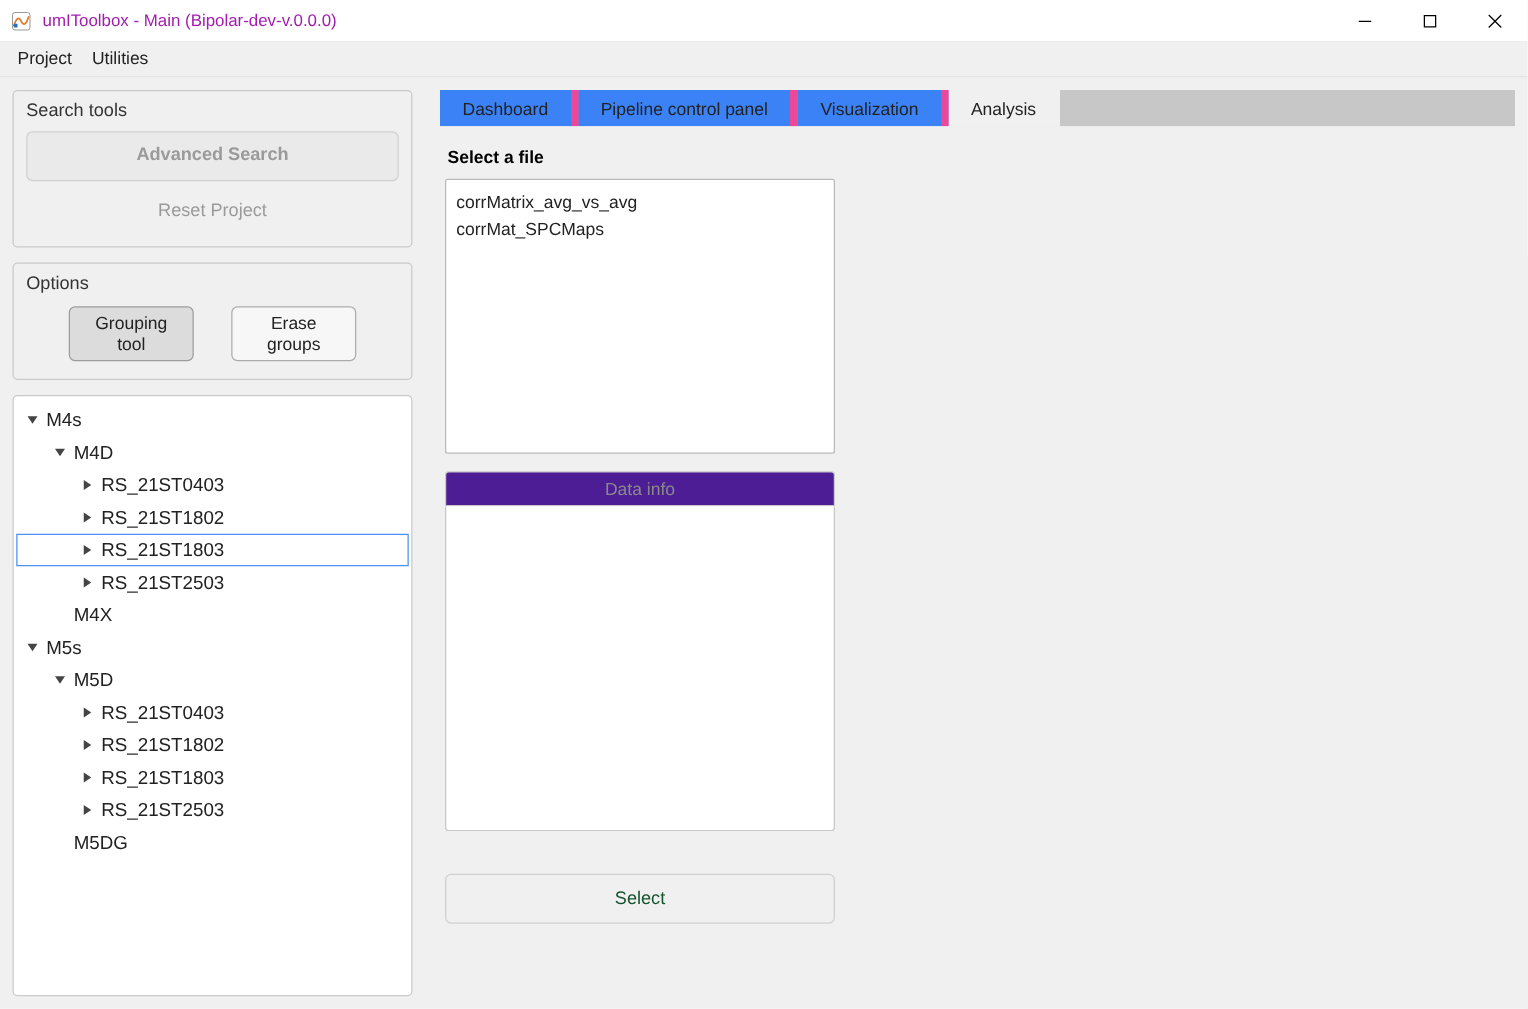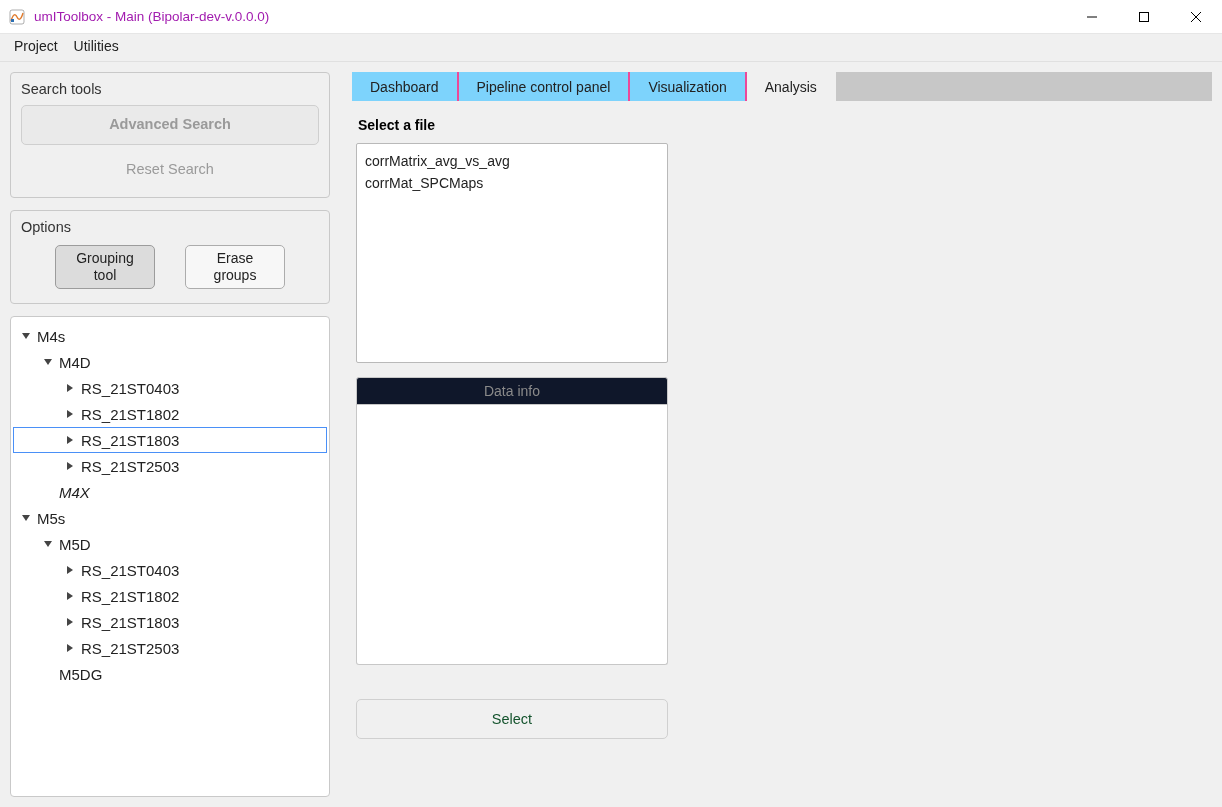--- a/index.html
+++ b/index.html
@@ -210,24 +210,24 @@
   .tab-strip {
     display: flex;
     height: 29px;
     background: #c7c7c7;
     border-top-left-radius: 0;
   }
   .tab {
     padding: 0 18px;
     display: flex;
     align-items: center;
-    border-right: 2px solid #ec4899;
+    border-right: 6px solid #ec4899;
     font-size: 14px;
     color: #222;
-    background: #7dd3fc;
+    background: #3b82f6;
     cursor: default;
   }
   .tab.active {
     background: #f0f0f0;
     border-right: 1px solid #f0f0f0;
   }
   .tab-rest {
     flex: 1;
     background: #c7c7c7;
   }
@@ -257,21 +257,21 @@
   }
   .listbox .list-item { height: 22px; line-height: 22px; }
 
   .info-group {
     margin-top: 14px;
     width: 312px;
   }
   .info-header {
     height: 28px;
     border: 1px solid #c7c7c7;
-    background: #0f172a;
+    background: #4c1d95;
     color: #8a8a8a;
     font-size: 14px;
     display: flex;
     align-items: center;
     justify-content: center;
     border-radius: 3px 3px 0 0;
   }
   .info-body {
     height: 260px;
     border: 1px solid #c7c7c7;
@@ -333,21 +333,21 @@
 </div>
 
 <div class="workspace">
 
   <div class="left-col">
 
     <div class="panel">
       <div class="panel-title">Search tools</div>
       <div class="panel-body">
         <div class="btn advanced disabled">Advanced Search</div>
-        <div class="btn reset ghost">Reset Search</div>
+        <div class="btn reset ghost">Reset Project</div>
       </div>
     </div>
 
     <div class="panel">
       <div class="panel-title">Options</div>
       <div class="options-row">
         <div class="opt-btn active" style="white-space:pre-line;">Grouping
 tool</div>
         <div class="opt-btn" style="white-space:pre-line;">Erase
 groups</div>
@@ -396,21 +396,21 @@
           <span class="tree-label">RS_21ST1803</span>
         </div>
         <div class="tree-row" style="padding-left: 50px;">
           <span class="tree-toggle">
             <svg width="10" height="10" viewBox="0 0 10 10">
               <polygon points="2,1 8,5 2,9"></polygon>
             </svg>
           </span>
           <span class="tree-label">RS_21ST2503</span>
         </div>
-        <div class="tree-row" style="padding-left: 28px; font-style: italic;">
+        <div class="tree-row" style="padding-left: 28px;">
           <span class="tree-toggle"></span>
           <span class="tree-label">M4X</span>
         </div>
         <div class="tree-row" style="padding-left: 6px;">
           <span class="tree-toggle">
             <svg width="10" height="10" viewBox="0 0 10 10">
               <polygon points="1,2 9,2 5,8"></polygon>
             </svg>
           </span>
           <span class="tree-label">M5s</span>

